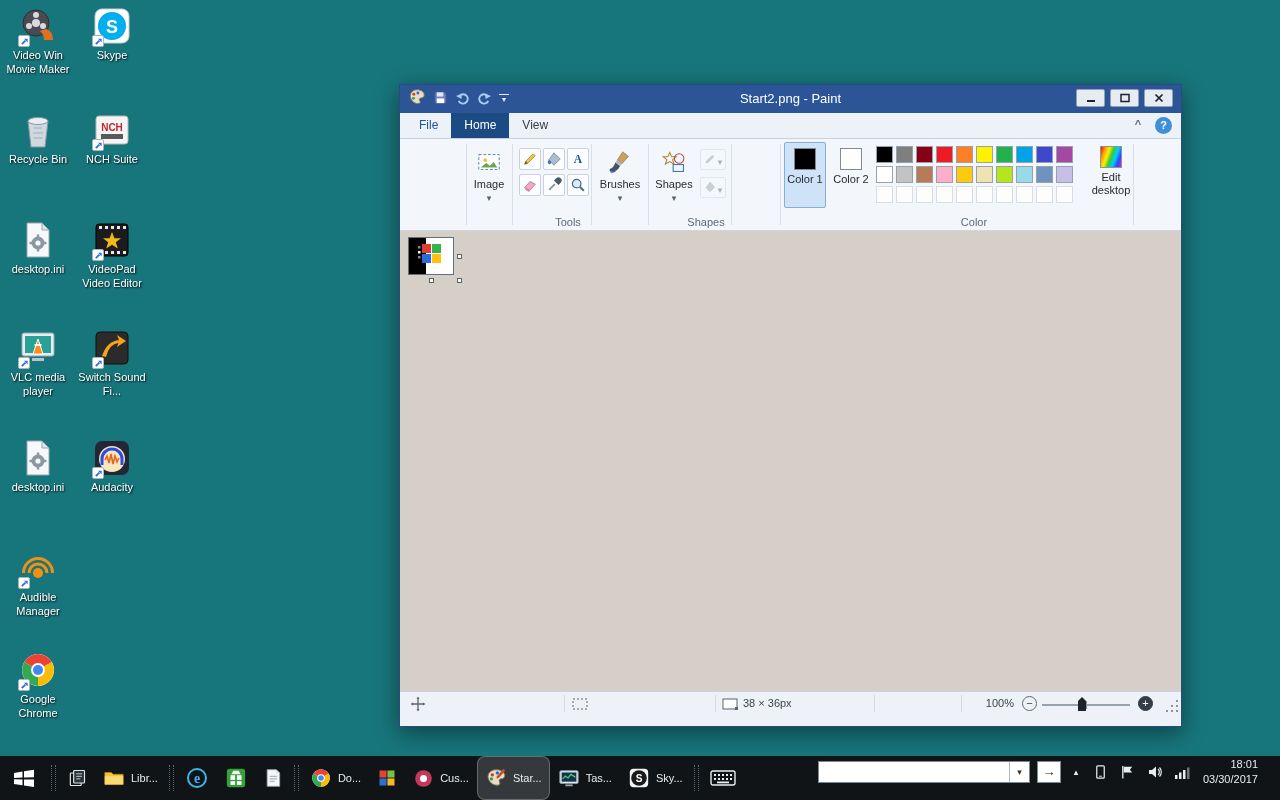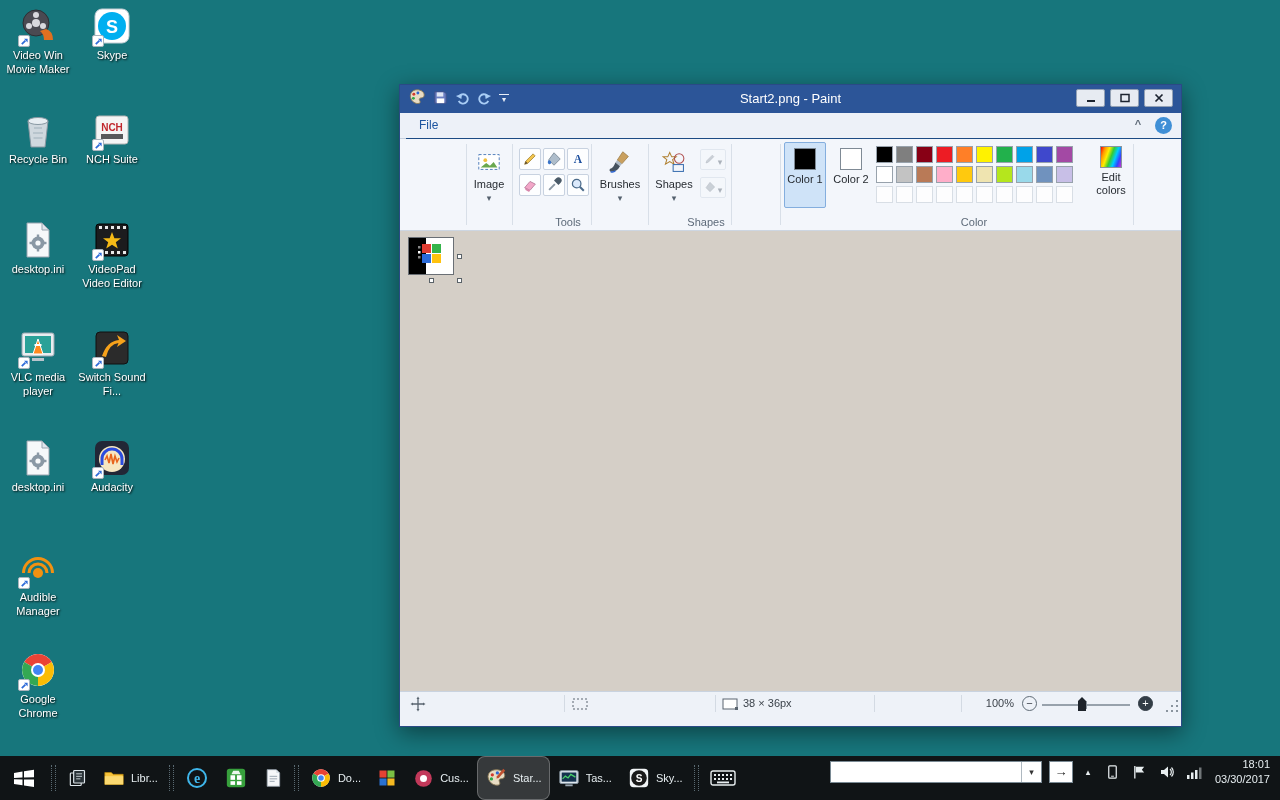--- a/index.html
+++ b/index.html
@@ -16,21 +16,21 @@
   
   .paint { position:absolute; left:399px; top:84px; width:783px; height:643px; background:#eef2f8; border:1px solid #2a4a85; box-shadow:0 6px 22px rgba(0,0,0,.45); }
   .titlebar { position:relative; height:28px; background:#2c5598; }
   .qat { position:absolute; left:8px; top:4px; height:20px; display:flex; align-items:center; gap:7px; }
   .qat-dd { width:10px; height:11px; border-top:1px solid #e8eef8; color:#e8eef8; font-size:8px; line-height:10px; text-align:center; cursor:pointer; }
   .qat-dd::after { content:"▾"; }
   .wtitle { position:absolute; left:0; right:0; top:0; height:28px; line-height:28px; text-align:center; color:#fff; font-size:13px; }
   .wctrls { position:absolute; right:8px; top:4px; display:flex; gap:5px; }
   .wbtn { width:29px; height:18px; background:#e7ebf2; border:1px solid #93a1b5; border-radius:2px; display:flex; align-items:center; justify-content:center; cursor:pointer; }
 
-  .tabrow { position:relative; height:26px; background:#edf1f8; border-bottom:1px solid #c6d0de; display:flex; padding-left:6px;flex-direction:column; }
+  .tabrow { position:relative; height:26px; background:#edf1f8; border-bottom:1px solid #c6d0de; display:flex; padding-left:6px; }
   .tab { padding:0 13px; line-height:25px; font-size:12px; color:#3a3f45; cursor:pointer; }
   .tab-file { color:#1d55a0; }
   .tab-home { background:#1c4b84; color:#fff; }
   .ribbon-chevron { position:absolute; right:34px; top:5px; width:18px; height:16px; text-align:center; color:#5f6b78; font-size:11px; font-weight:bold; cursor:pointer; }
   .ribbon-chevron::after { content:"^"; }
   .helpbtn { position:absolute; right:9px; top:4px; width:17px; height:17px; border-radius:50%; background:#3f8fd6; color:#fff; font-size:11px; font-weight:bold; text-align:center; line-height:17px; cursor:pointer; }
   .helpbtn::after { content:"?"; }
 
   .ribbon { position:relative; height:92px; background:#f3f6fb; border-bottom:1px solid #cdd6e2; }
   .rdiv { position:absolute; top:5px; bottom:5px; width:1px; background:#d8dfe8; }
@@ -68,21 +68,21 @@
   .grip { position:absolute; right:3px; bottom:3px; width:13px; height:13px; }
   .grip i { position:absolute; width:2px; height:2px; background:#8a949e; }
   .botstrip { height:11px; background:#eef2f8; }
 
   
   .taskbar { position:absolute; left:0; bottom:0; width:1280px; height:44px; background:#101416; display:flex; align-items:center; color:#e6edf0; }
   .startbtn { width:48px; height:44px; display:flex; align-items:center; justify-content:center; cursor:pointer; flex:0 0 auto; }
   .tb-handle { width:5px; height:26px; border-left:1px dotted #5a6a72; border-right:1px dotted #5a6a72; margin:0 3px; flex:0 0 auto; }
   .tb-btn { height:44px; display:flex; align-items:center; gap:6px; padding:15px 8px; font-size:11px; white-space:nowrap; cursor:pointer; flex:0 0 auto; }
   .tb-btn.active { background:rgba(255,255,255,.16); box-shadow:inset 0 0 0 1px rgba(255,255,255,.25);border-radius:8px; }
-  .tb-right { position:absolute; right:0; top:0; height:32px; display:flex; align-items:center; gap:7px; padding-right:10px; }
+  .tb-right { position:absolute; right:0; top:0; height:32px; display:flex; align-items:center; gap:7px; padding-right:22px; }
   .addr { width:212px; height:22px; background:#fff; border:1px solid #7a8a94; display:flex; cursor:text; }
   .addr-input { flex:1; }
   .addr-drop { width:20px; border-left:1px solid #aeb8c0; display:flex; align-items:center; justify-content:center; color:#333; font-size:9px; cursor:pointer; }
   .addr-drop::after { content:"▾"; }
   .gobtn { width:24px; height:22px; background:#fff; border:1px solid #7a8a94; color:#222; text-align:center; line-height:20px; font-size:13px; cursor:pointer; }
   .gobtn::after { content:"→"; }
   .tray-chevron { width:16px; text-align:center; color:#e8eef0; font-size:9px; cursor:pointer; }
   .tray-chevron::after { content:"▴"; }
   .trayicon { width:20px; height:20px; display:flex; align-items:center; justify-content:center; cursor:pointer; }
   .clock { margin-left:4px; text-align:right; font-size:11px; line-height:1.35; cursor:default; }
@@ -508,21 +508,21 @@
             <span class="pal-swatch empty"></span>
             <span class="pal-swatch empty"></span>
             <span class="pal-swatch empty"></span>
             <span class="pal-swatch empty"></span>
             <span class="pal-swatch empty"></span>
             <span class="pal-swatch empty"></span>
           </div>
         </div>
       <div class="editcolors">
         <span class="rainbow"></span>
-        <span>Edit colors</span>
+        <span>Edit desktop</span>
       </div>
       <div class="glabel">Color</div>
     </div>
   </div>
 
   <div class="canvas-area" style="background: rgb(213, 207, 199);">
     <div class="canvas">
       <svg width="44" height="36" viewBox="0 0 44 36">
           <rect width="44" height="36" fill="#fff"></rect>
           <rect width="17" height="36" fill="#000"></rect>

